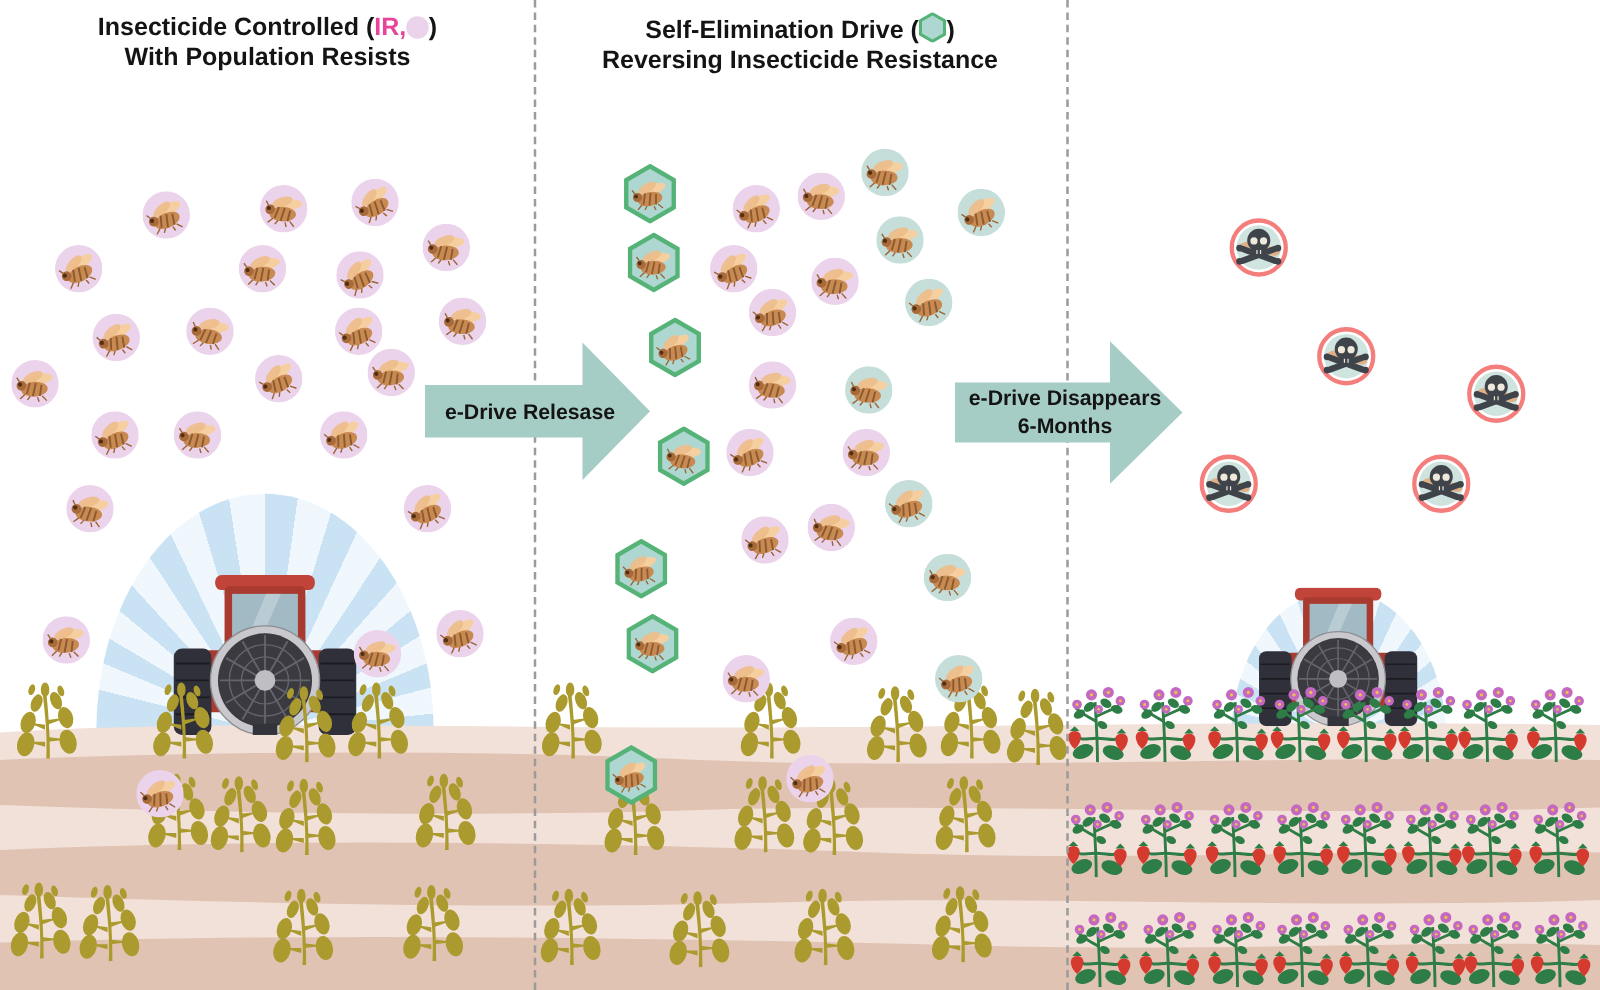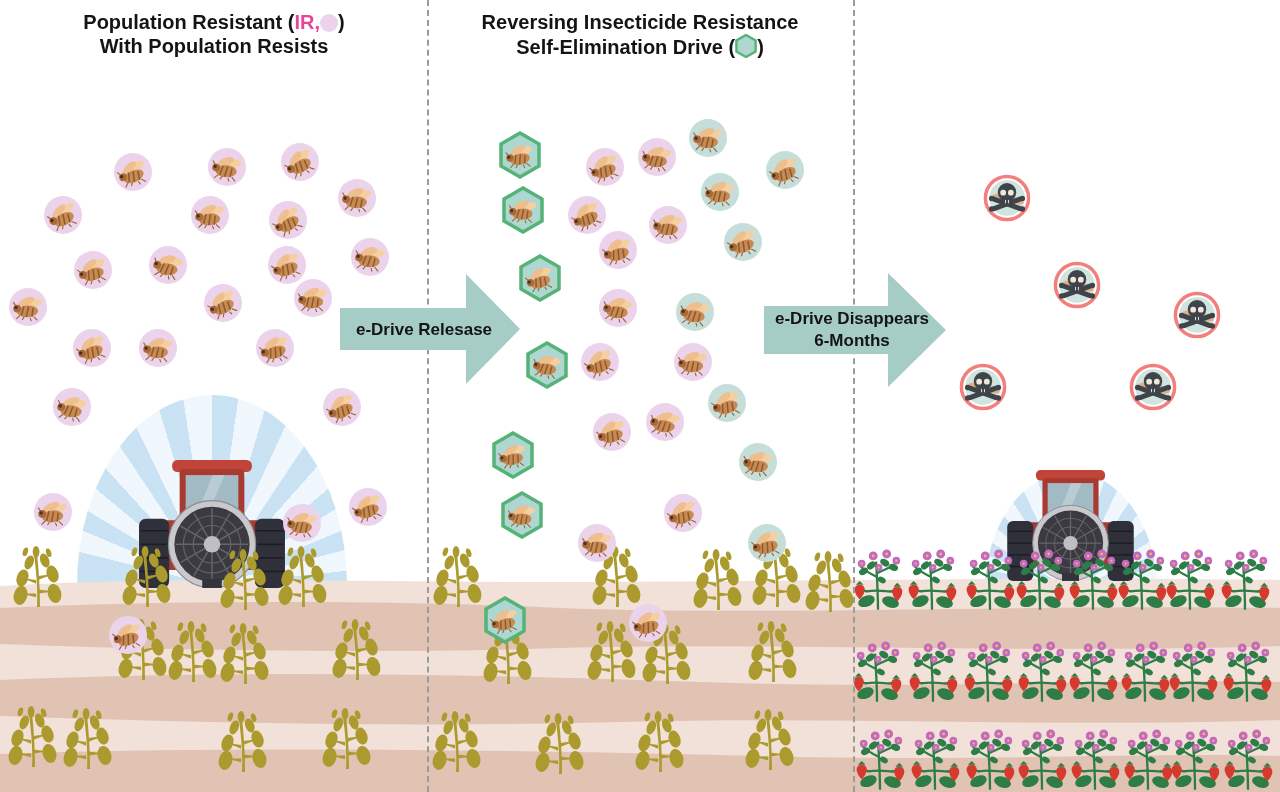--- a/index.html
+++ b/index.html
@@ -667,29 +667,29 @@
         </svg></div>
       <div class="m" style="left: 1129px; top: 363px;"><svg width="48" height="48" viewBox="0 0 48 48">
           <use href="#skull" width="48" height="48"></use>
         </svg></div>
     </div>
 
   <div class="sep" style="left:427px"></div>
   <div class="sep" style="left:853px"></div>
 
   <div class="title" style="left:8px;top:10px;width:412px">
-    <div><span>Population Resistant (</span><span class="pink-text">IR,</span><span class="legend-dot" style="background:var(--ir-circle)"></span><span>)</span></div>
+    <div><span>Insecticide Controlled (</span><span class="pink-text">IR,</span><span class="legend-dot" style="background:var(--ir-circle)"></span><span>)</span></div>
     <div>With Population Resists</div>
   </div>
 
   <div class="title" style="left:434px;top:10px;width:412px">
-    <div>Reversing Insecticide Resistance</div>
     <div><span>Self-Elimination Drive (</span><svg class="legend-hex" width="22" height="24" viewBox="0 0 44 50">
           <polygon points="22,2 42,13.5 42,36.5 22,48 2,36.5 2,13.5" style="fill:var(--hex-fill);stroke:var(--hex-stroke);stroke-width:5"></polygon>
         </svg><span>)</span></div>
+    <div>Reversing Insecticide Resistance</div>
   </div>
 
 
   <svg class="arrow" style="left:336px;top:268px" width="188" height="122" viewBox="0 0 188 122">
     <polygon points="4,40 130,40 130,6 184,61 130,116 130,82 4,82" style="fill:var(--arrow-fill)"></polygon>
     <text x="88" y="67">e-Drive Relesase</text>
   </svg>
 
   <svg class="arrow" style="left:760px;top:268px" width="190" height="124" viewBox="0 0 190 124">
     <polygon points="4,38 128,38 128,5 186,62 128,119 128,86 4,86" style="fill:var(--arrow-fill)"></polygon>

